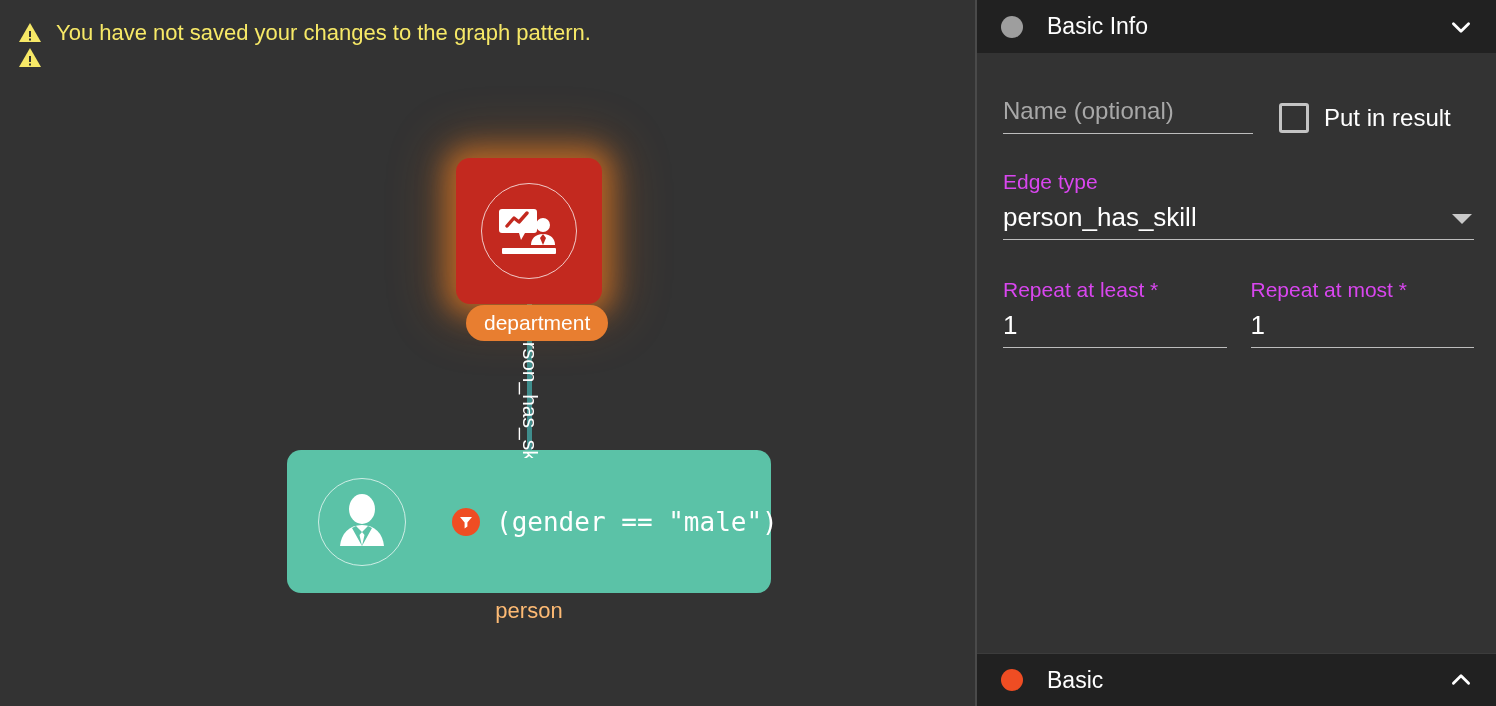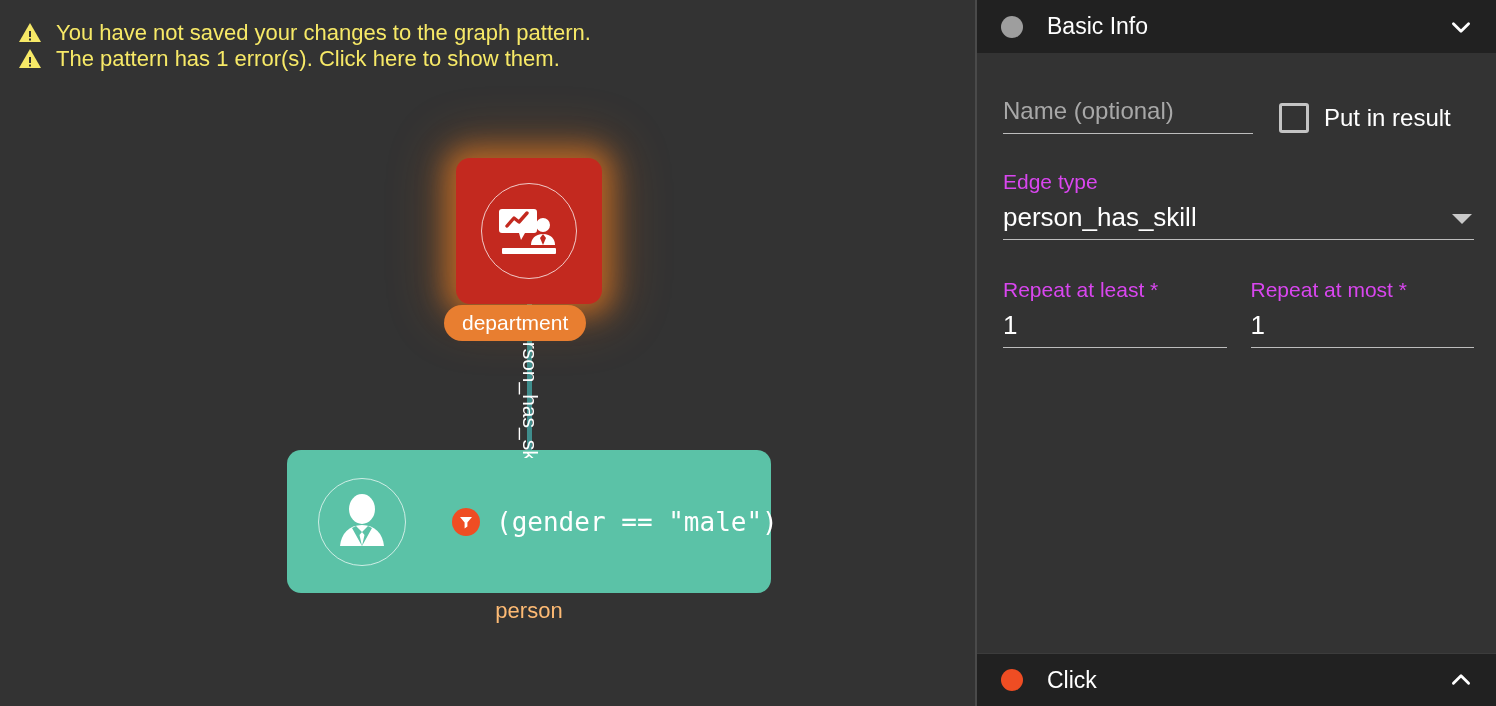--- a/index.html
+++ b/index.html
@@ -49,21 +49,21 @@
     transform: translate(-50%,-50%);
     width: 96px; height: 96px;
     border: 1.5px solid rgba(255,255,255,0.75);
     border-radius: 50%;
     display: flex; align-items: center; justify-content: center;
   }
   .node-icon-circle svg { display: block; }
 
   .dept-badge {
     position: absolute;
-    left: 444px; top: 305px;
+    left: 466px; top: 305px;
     height: 36px;
     padding: 0 18px;
     background: #e87e30;
     border-radius: 18px;
     display: flex; align-items: center; justify-content: center;
     color: #ffffff;
     font-size: 21px;
     white-space: nowrap;
     z-index: 5;
   }
@@ -222,21 +222,20 @@
           <rect x="11" y="17.5" width="2" height="2" fill="#333333"></rect>
         </svg>
         <span class="warn-text">You have not saved your changes to the graph pattern.</span>
       </div>
       <div class="warn-row">
         <svg class="warn-icon" viewBox="0 0 24 24">
           <path d="M12 2 L23 21 L1 21 Z" fill="#f7e967"></path>
           <rect x="11" y="10" width="2" height="6" fill="#333333"></rect>
           <rect x="11" y="17.5" width="2" height="2" fill="#333333"></rect>
         </svg>
-        <span class="warn-text">The pattern has 1 error(s). Click here to show them.</span>
       </div>
     </div>
 
     <div class="edge-line"></div>
     <div class="edge-label">
       <span>person_has_skill</span>
     </div>
 
     <div class="node-dept">
       <div class="node-icon-circle">
@@ -317,20 +316,20 @@
           <div class="repeat-field">
             <input class="field-input" type="text" value="1" style="">
           </div>
         </div>
       </div>
 
     </div>
 
     <div class="panel-header bottom">
       <span class="status-dot" style="background:#ef4d23"></span>
-      <span class="panel-title">Click</span>
+      <span class="panel-title">Basic</span>
       <svg class="chev" viewBox="0 0 24 24">
         <path d="M5 15 L12 8 L19 15" stroke="#ffffff" stroke-width="2.6" fill="none" stroke-linecap="round" stroke-linejoin="round"></path>
       </svg>
     </div>
 
   </div>
 </div>
 
 </body></html>

